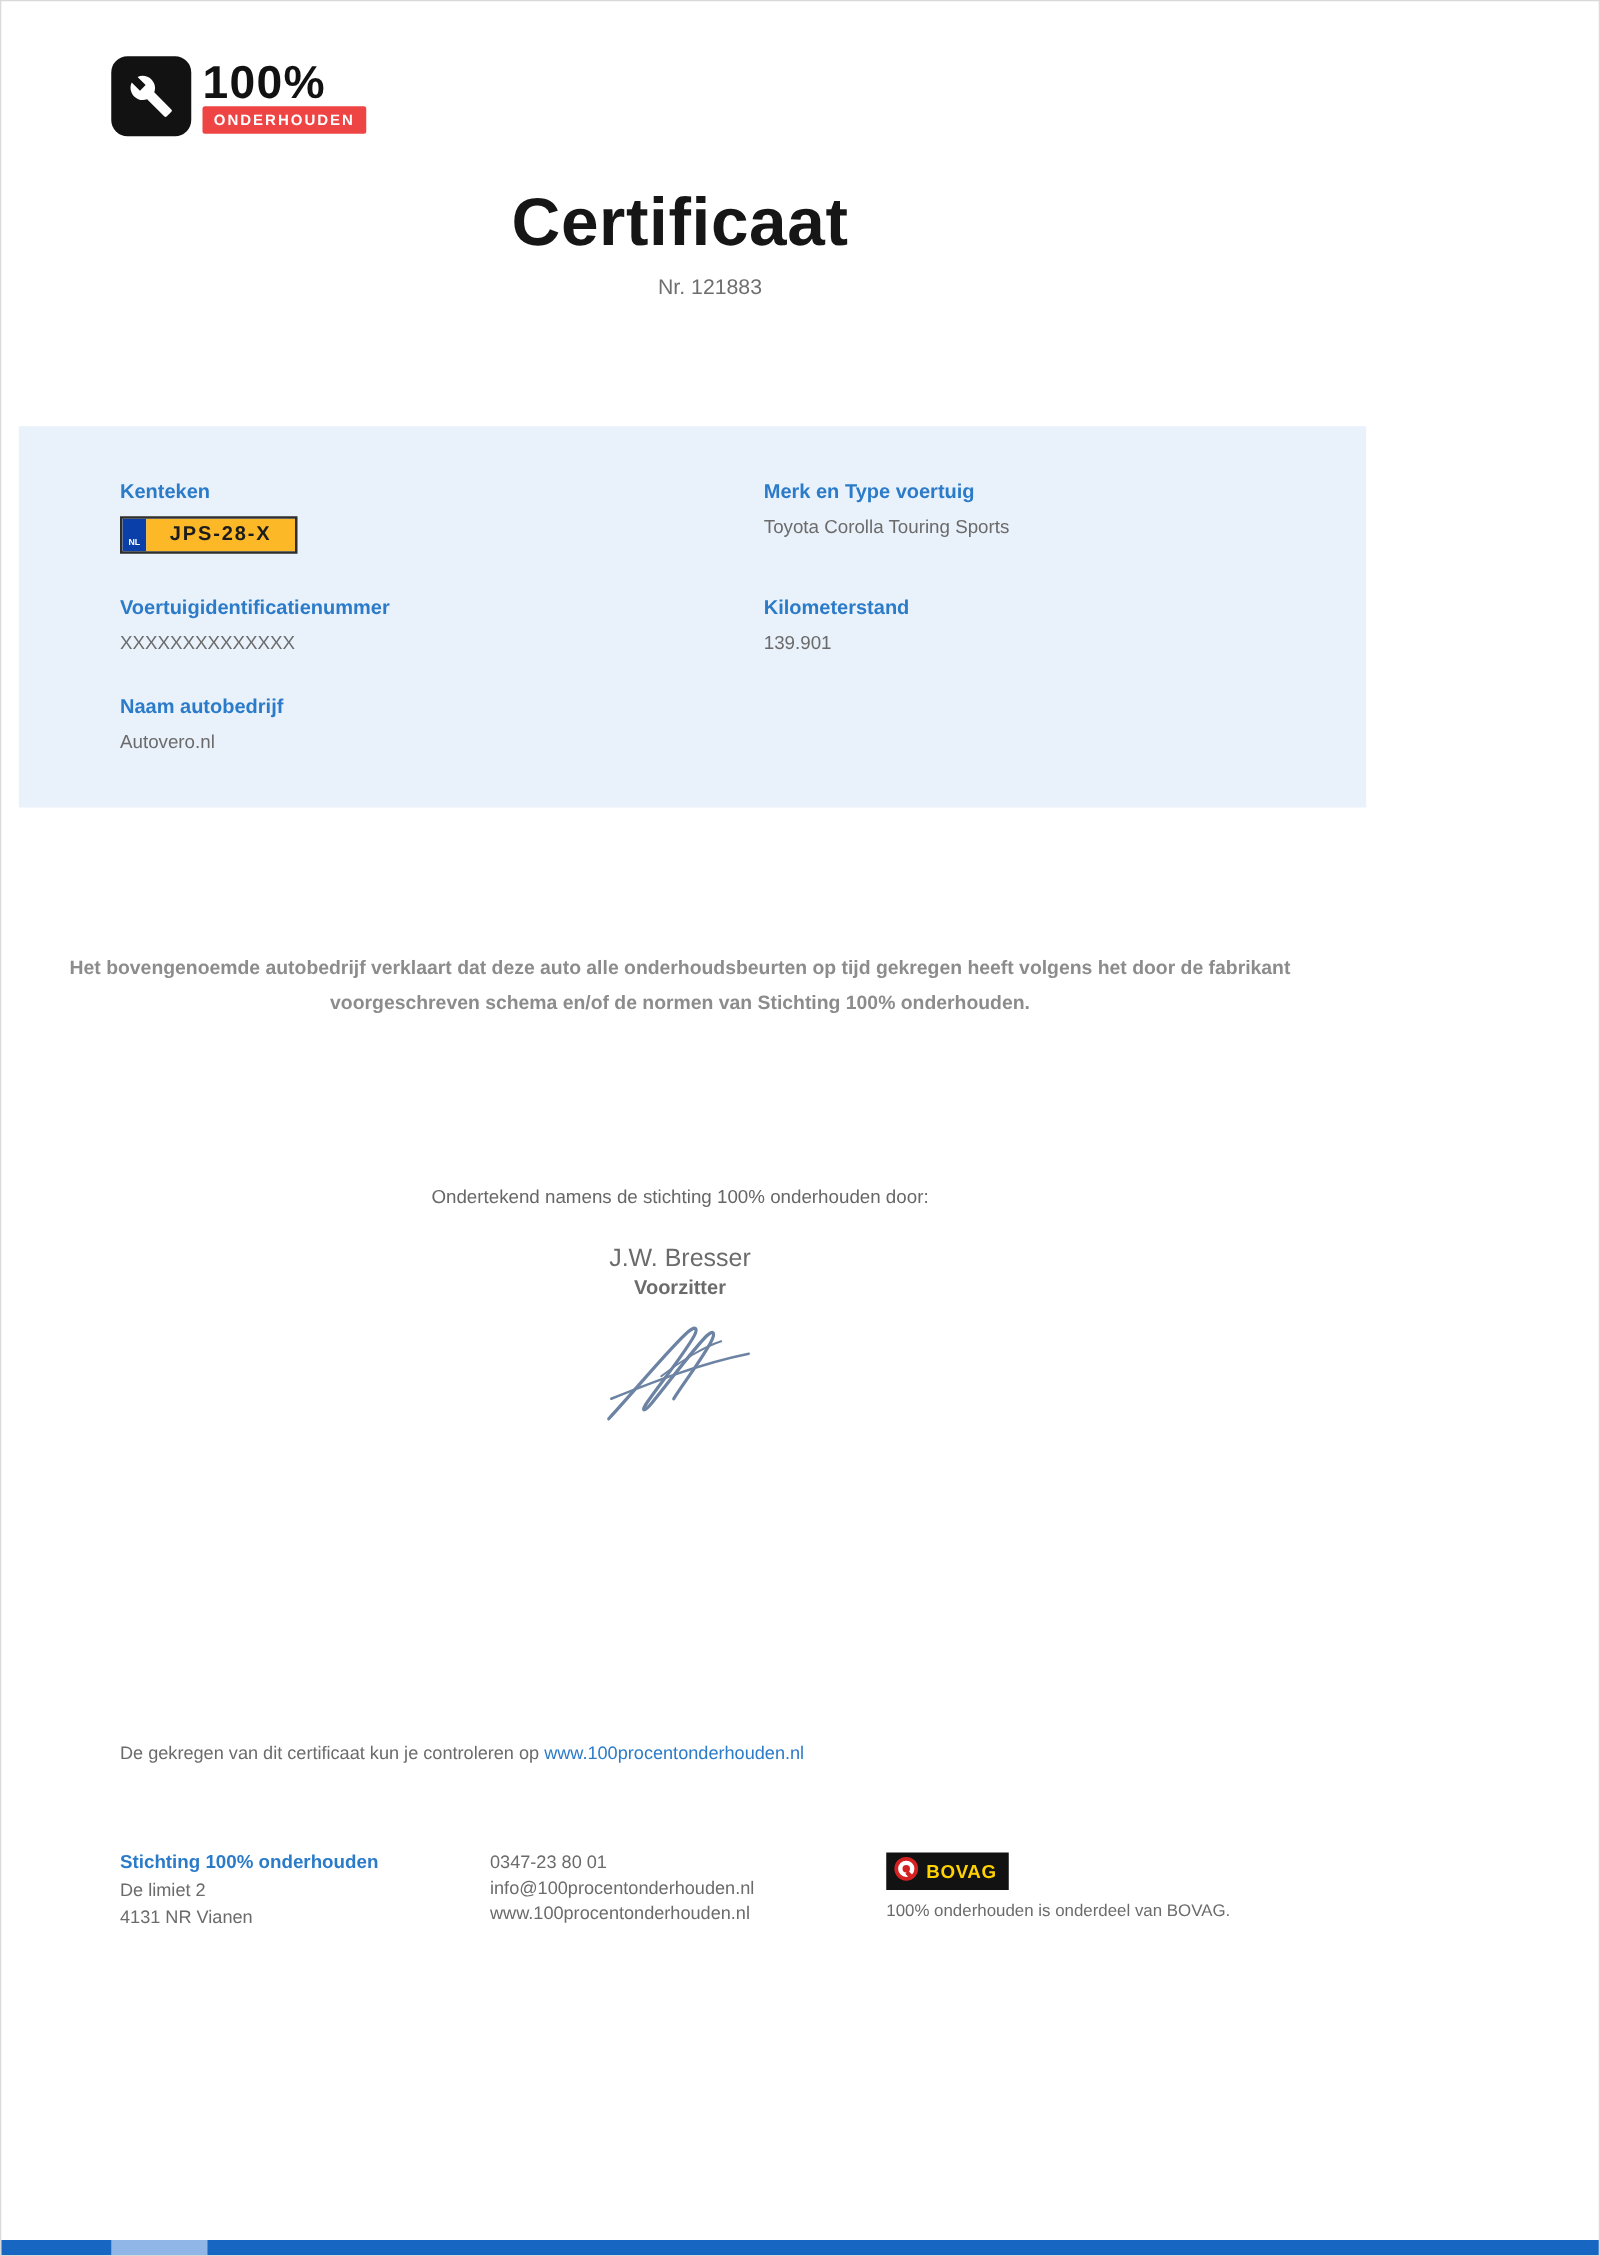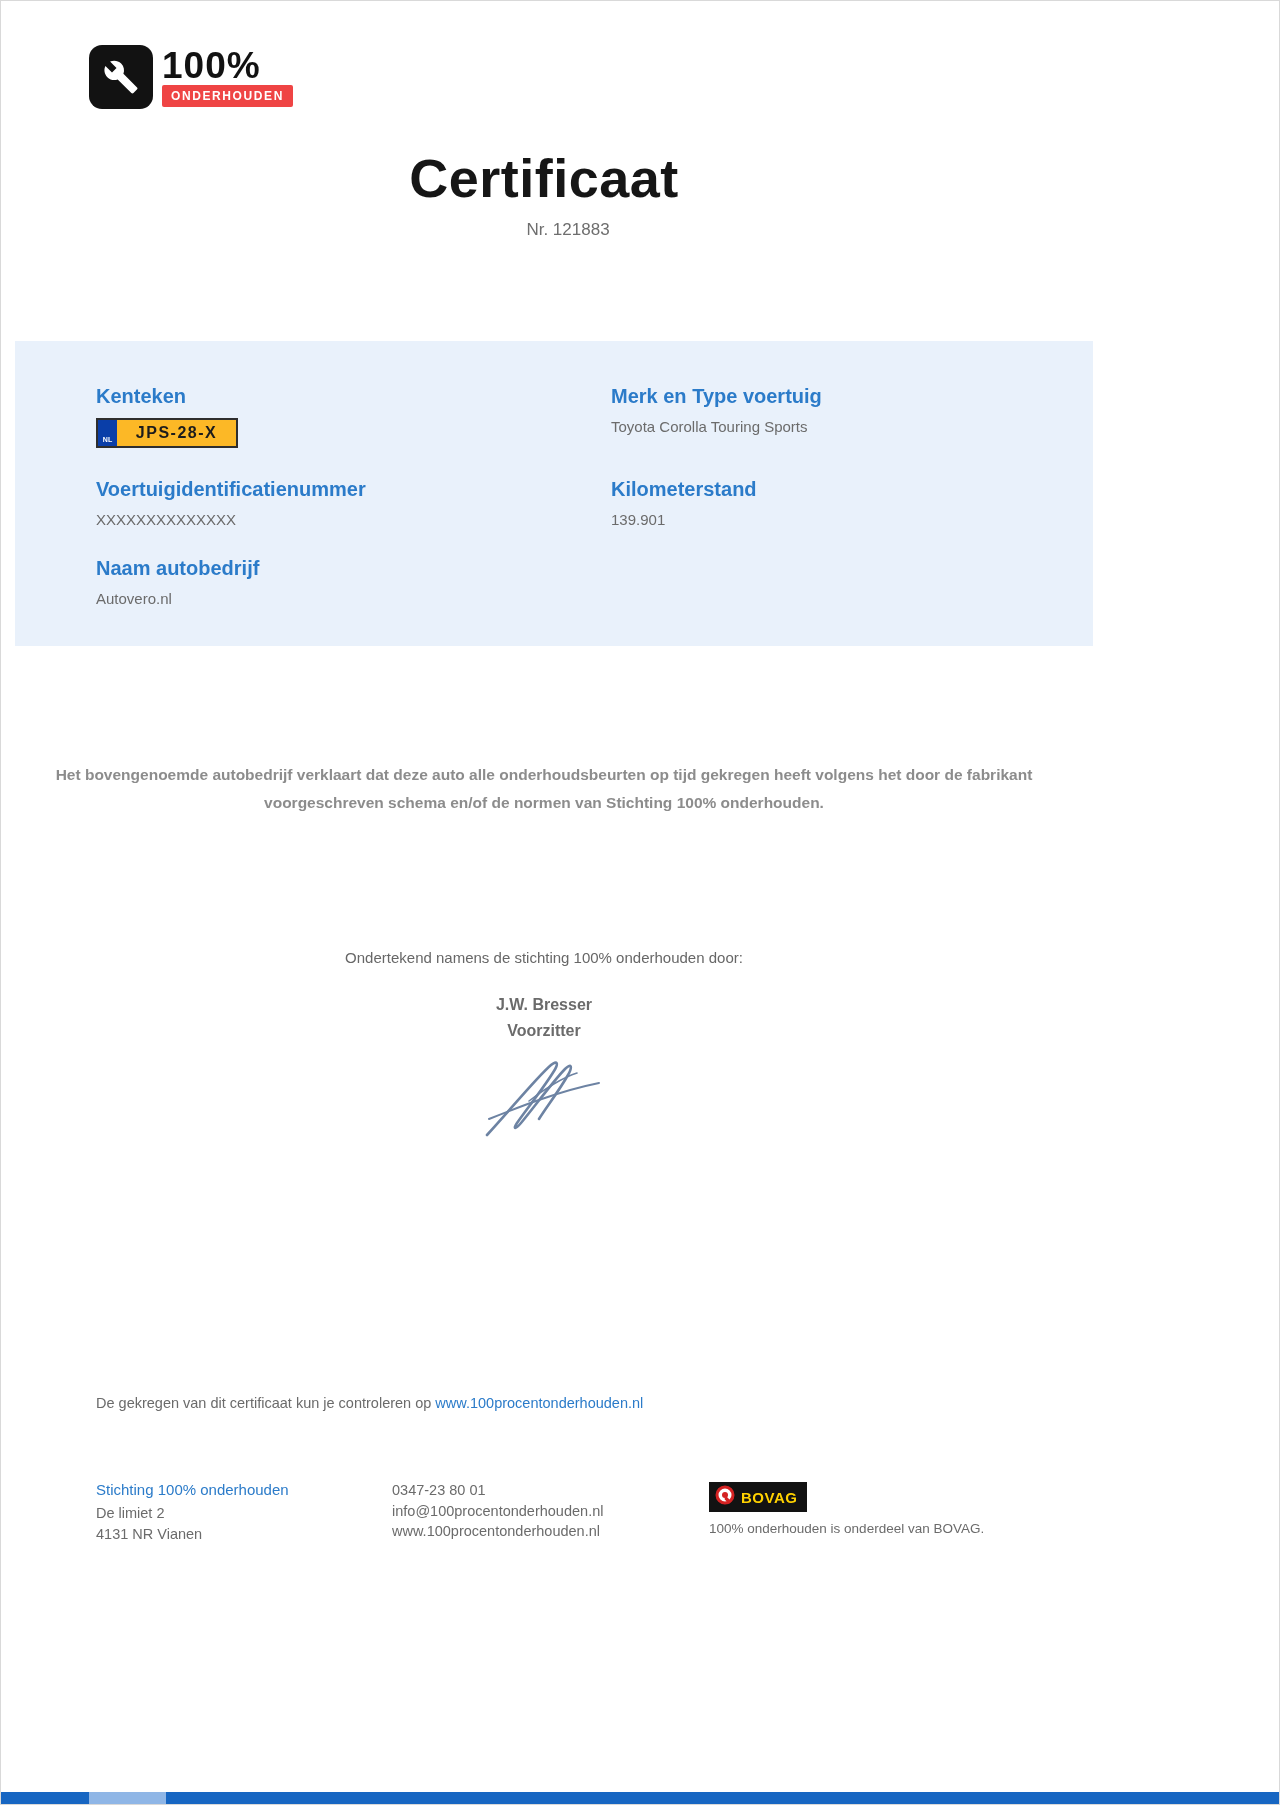--- a/index.html
+++ b/index.html
@@ -40,21 +40,21 @@
 
   
   .panel {
     position: absolute; left: 14px; top: 340px; width: 1078px; height: 305px;
     background: #e9f1fb;
     display: grid;
     grid-template-columns: 515px 1fr;
     grid-template-rows: 93px 79px auto;
     padding: 44px 30px 0 81px;
   }
-  .label { color: #2b7bc9; font-weight: bold; font-size: 20px; margin-bottom: 10px; }
+  .label { color: #2b7bc9; font-weight: bold; font-size: 16px; margin-bottom: 10px; }
   .value { color: #6b6b6b; font-size: 15px; }
 
   .plate {
     display: flex; width: 142px; height: 30px;
     border: 2px solid #2e2e2e; border-radius: 0; overflow: hidden;
   }
   .plate-nl {
     width: 19px; background: #0a3ea8; color: #ffffff; font-size: 7px; font-weight: bold;
     display: flex; align-items: flex-end; justify-content: center; padding-bottom: 3px;
   }
@@ -69,35 +69,35 @@
     font-weight: bold; color: #8c8c8c; font-size: 15.5px; line-height: 1.8;
   }
 
   
   .sign-intro {
     position: absolute; left: 0; top: 948px; width: 1086px; text-align: center;
     color: #676767; font-size: 15px;
   }
   .sign-name {
     position: absolute; left: 0; top: 995px; width: 1086px; text-align: center;
-    color: #6b6b6b; font-size: 16px; font-weight: bold;
+    color: #6b6b6b; font-size: 20px; font-weight: normal;
   }
   .sign-role {
     position: absolute; left: 0; top: 1021px; width: 1086px; text-align: center;
     color: #6b6b6b; font-size: 16px; font-weight: bold;
   }
   .signature { position: absolute; left: 458px; top: 1048px; width: 170px; height: 100px; }
 
   
   .verify { position: absolute; left: 95px; top: 1394px; font-size: 14.5px; color: #6b6b6b; }
   .verify a { color: #2b7bc9; text-decoration: none; margin-left: 4px; cursor: pointer; }
 
   
   .footer-org { position: absolute; left: 95px; top: 1478px; font-size: 14.5px; color: #6b6b6b; line-height: 1.42; }
-  .footer-org .org-name { color: #2b7bc9; font-weight: normal; font-size: 15px; margin-bottom: 3px; }
+  .footer-org .org-name { color: #2b7bc9; font-weight: bold; font-size: 15px; margin-bottom: 3px; }
   .footer-contact { position: absolute; left: 391px; top: 1479px; font-size: 14.5px; color: #6b6b6b; line-height: 1.42; }
   .footer-bovag { position: absolute; left: 708px; top: 1481px; }
   .bovag-logo {
     display: inline-flex; align-items: center; gap: 6px;
     background: #121212; padding: 4px 10px 4px 6px; height: 30px;
   }
   .bovag-word { color: #ffd200; font-weight: bold; font-size: 15px; letter-spacing: 0.5px; }
   .bovag-note { margin-top: 9px; color: #6b6b6b; font-size: 13.5px; }
 
   

